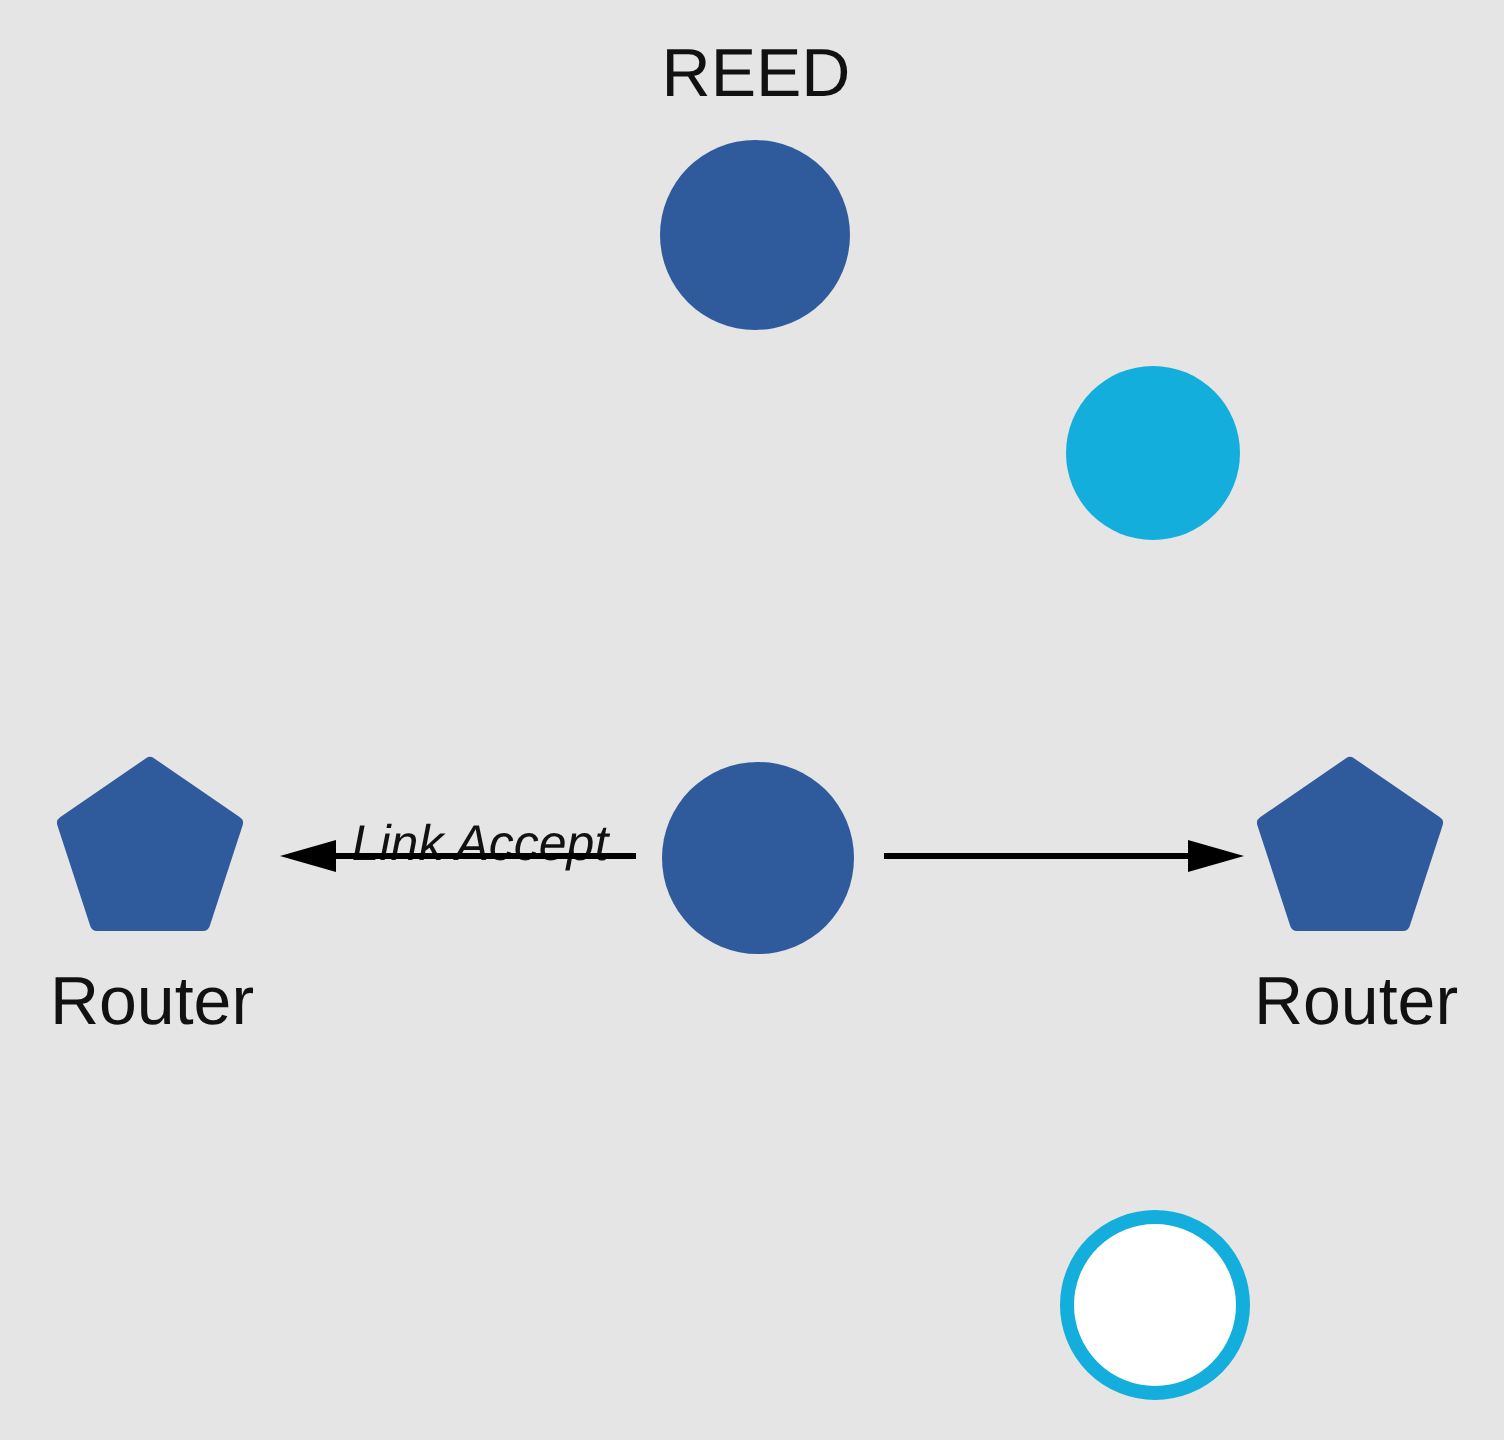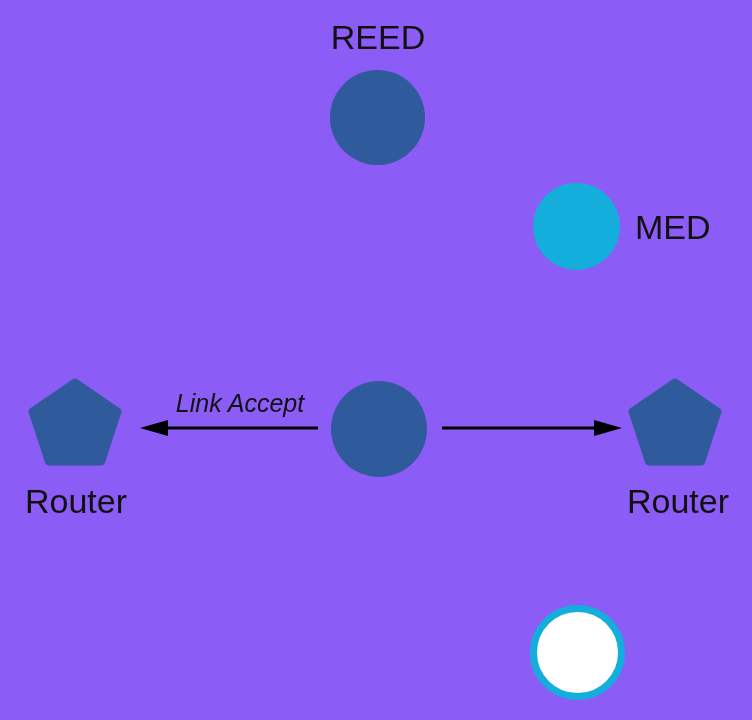--- a/index.html
+++ b/index.html
@@ -1,20 +1,20 @@
 <!DOCTYPE html>
 <html><head>
 <meta charset="utf-8">
 <style>
   html, body { margin: 0; padding: 0; background: #ffffff; }
   .canvas {
     position: relative;
     width: 752px;
     height: 720px;
-    background: #8b5cf6;
+    background: #e5e5e5;
     overflow: hidden;
     font-family: "Liberation Sans", sans-serif;
     color: #111111;
   }
   .label {
     position: absolute;
     font-size: 34px;
     line-height: 36px;
     color: #111111;
     white-space: nowrap;
@@ -43,32 +43,32 @@
   .arrow { position: absolute; }
   .arrow line { stroke: #000000; stroke-width: 3; }
   .arrow polygon { fill: #000000; }
   .edge-label {
     position: absolute;
     font-style: italic;
     font-size: 25px;
     line-height: 26px;
     text-align: center;
     white-space: nowrap;
+    margin-top: 19px;
   }
 </style>
 </head>
 <body>
 
 <div class="canvas">
 
   <div class="label centered" style="left:278px; top:19px; width:200px;">REED</div>
   <div class="circle" style="left:330px; top:70px; width:95px; height:95px;"></div>
 
   <div class="circle cyan" style="left:533px; top:183px; width:87px; height:87px;"></div>
-  <div class="label" style="left:635px; top:209px;">MED</div>
 
   <svg class="pent" style="left:28px; top:378px;" width="94" height="92" viewBox="0 0 94 92">
     <polygon points="47,4 90,33.5 73.5,84 20.5,84 4,33.5"></polygon>
   </svg>
   <div class="label centered" style="left:1px; top:483px; width:150px;">Router</div>
 
   <div class="edge-label" style="left:150px; top:390px; width:180px;">Link Accept</div>
   <svg class="arrow" style="left:138px; top:412px;" width="185" height="32" viewBox="0 0 185 32">
     <line x1="28" y1="16" x2="180" y2="16"></line>
     <polygon points="2,16 30,8 30,24"></polygon>

